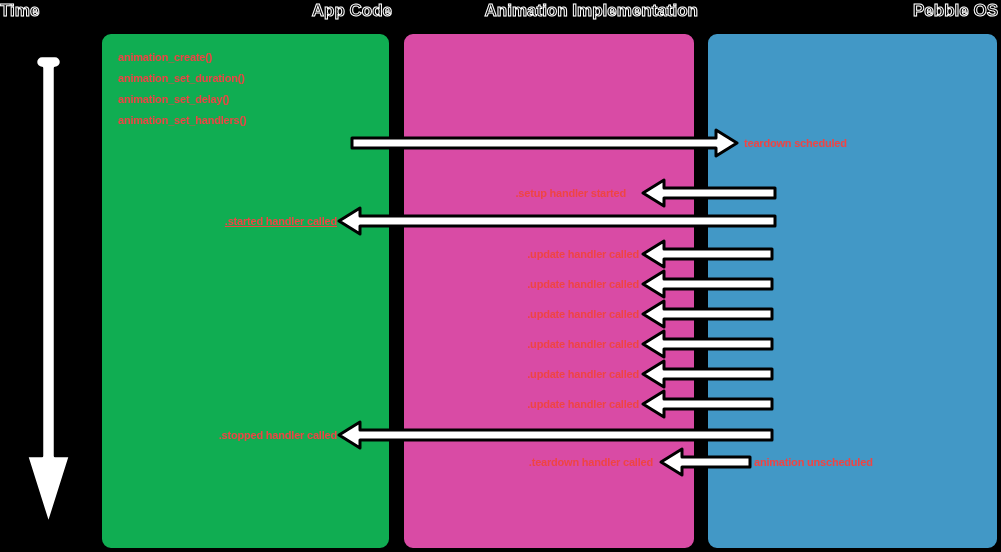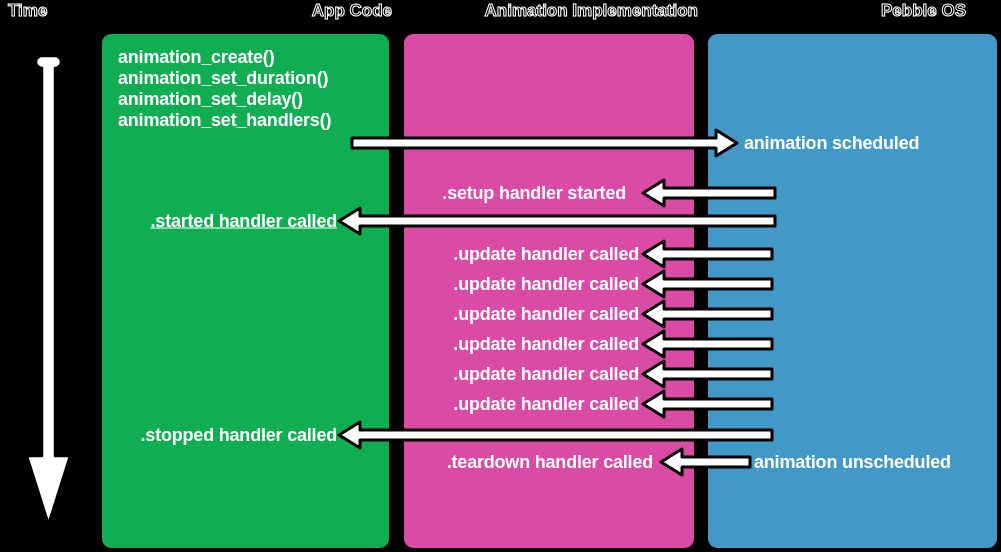--- a/index.html
+++ b/index.html
@@ -27,24 +27,24 @@
     line-height: 22px;
     text-align: right;
     font-size: 17px;
     font-weight: bold;
     color: #000000;
     -webkit-text-stroke: 1px #ffffff;
     letter-spacing: 0px;
     white-space: nowrap;
     user-select: none;
   }
-  #hdr-time  { left: 0px;   width: 96px; text-align: left; padding-left: 8px; box-sizing: border-box; }
+  #hdr-time  { left: 0px;   width: 96px; text-align: left; box-sizing: border-box; }
   #hdr-app   { left: 100px; width: 292px; }
   #hdr-anim  { left: 400px; width: 298px; }
-  #hdr-os    { left: 674px; width: 292px; }
+  #hdr-os    { left: 706px; width: 292px; }
 
   
   #time-arrow {
     position: absolute;
     left: 21px;
     top: 46px;
     width: 55px;
     height: 488px;
   }
 
@@ -57,22 +57,22 @@
     border: 2px solid #000000;
     box-sizing: border-box;
   }
   #lane-app  { left: 100px; width: 291px; background: #10ad52; }
   #lane-anim { left: 402px; width: 294px; background: #d94ba5; }
   #lane-os   { left: 706px; width: 293px; background: #4298c6; }
 
   
   .msg-label {
     position: absolute;
-    color: #ffffff;
-    font-size: 18px;
+    color: #ef4444;
+    font-size: 11px;
     font-weight: bold;
     white-space: nowrap;
     letter-spacing: -0.2px;
     user-select: none;
     transform: translateY(-50%);
   }
   .msg-label.right-align { text-align: right; }
 
   
   #arrow-layer {
@@ -107,21 +107,21 @@
 
   <div id="lane-app" class="lane"></div>
   <div id="lane-anim" class="lane"></div>
   <div id="lane-os" class="lane"></div>
 
   <div class="msg-label" style="left:118px; top:57px;">animation_create()</div>
   <div class="msg-label" style="left:118px; top:78px;">animation_set_duration()</div>
   <div class="msg-label" style="left:118px; top:99px;">animation_set_delay()</div>
   <div class="msg-label" style="left:118px; top:120px;">animation_set_handlers()</div>
 
-  <div class="msg-label" style="left:744px; top:143px;">animation scheduled</div>
+  <div class="msg-label" style="left:744px; top:143px;">teardown scheduled</div>
 
   <div class="msg-label right-align" style="left:296px; top:193px; width:330px;">.setup handler started</div>
 
   <div class="msg-label right-align" style="left:30px; top:221px; width:307px;text-decoration:underline;">.started handler called</div>
 
   <div class="msg-label right-align" style="left:296px; top:254px; width:343px;">.update handler called</div>
   <div class="msg-label right-align" style="left:296px; top:284px; width:343px;">.update handler called</div>
   <div class="msg-label right-align" style="left:296px; top:314px; width:343px;">.update handler called</div>
   <div class="msg-label right-align" style="left:296px; top:344px; width:343px;">.update handler called</div>
   <div class="msg-label right-align" style="left:296px; top:374px; width:343px;">.update handler called</div>

